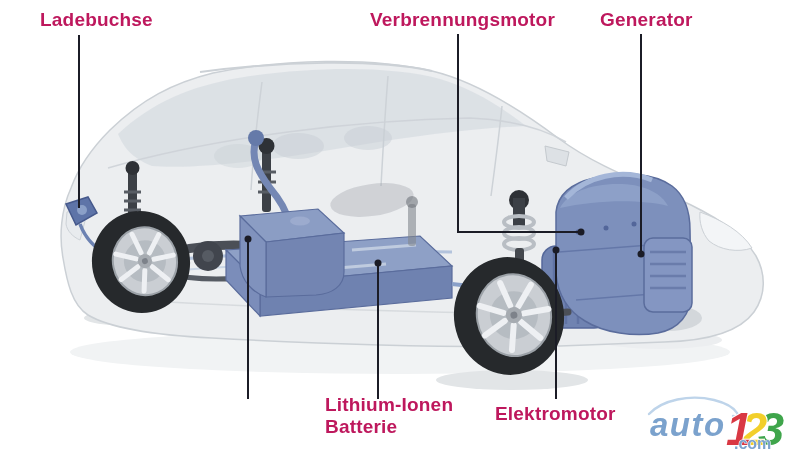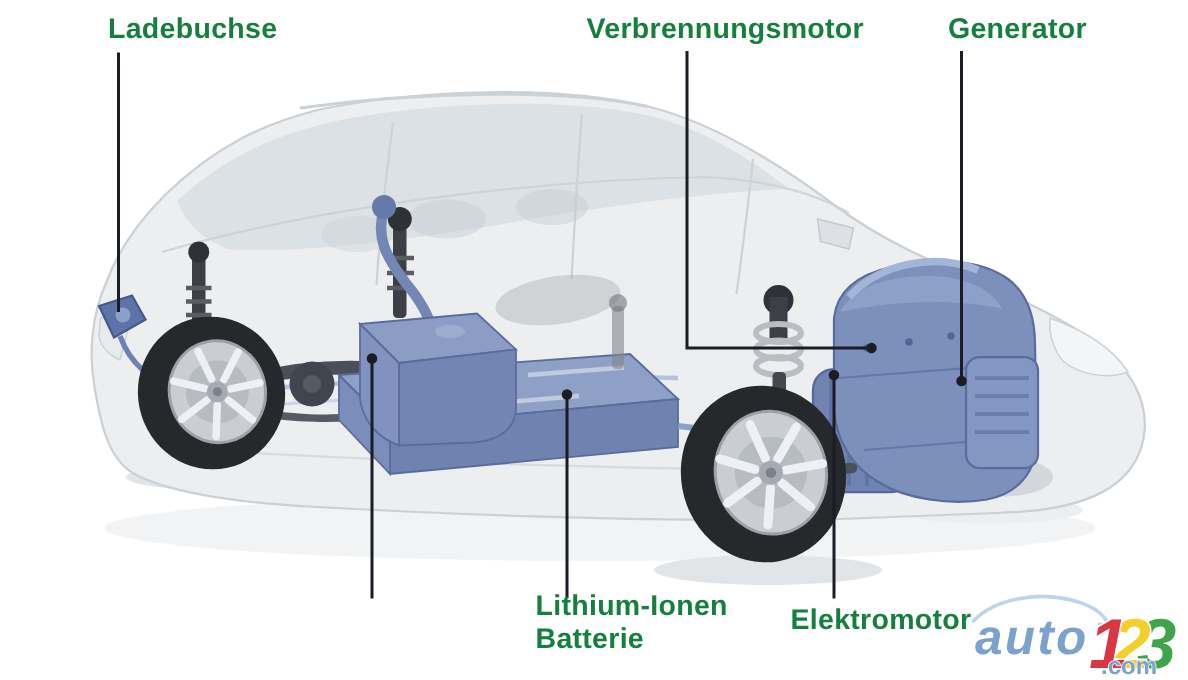--- a/index.html
+++ b/index.html
@@ -7,27 +7,26 @@
     position:relative;
     width:792px;height:453px;
     background:#ffffff;
     overflow:hidden;
     font-family:"Liberation Sans", sans-serif;
   }
   .car-svg{position:absolute;left:0;top:0;}
   .lbl{
     position:absolute;
     font:700 19px/22px "Liberation Sans", sans-serif;
-    color:#15803d;
+    color:#be185d;
     letter-spacing:.2px;
     white-space:nowrap;
-    margin-left:32px;
   }
   #lbl-ladebuchse{left:40px;top:9px}
-  #lbl-verbrennungsmotor{left:359px;top:9px}
+  #lbl-verbrennungsmotor{left:370px;top:9px}
   #lbl-generator{left:600px;top:9px}
   #lbl-benzintank{left:202px;top:403px}
   #lbl-batterie{left:325px;top:394px}
   #lbl-batterie span{display:block}
   #lbl-elektromotor{left:495px;top:403px}
   .logo{position:absolute;left:646px;top:390px;width:146px;height:62px;}
 </style>
 </head>
 <body>
 

